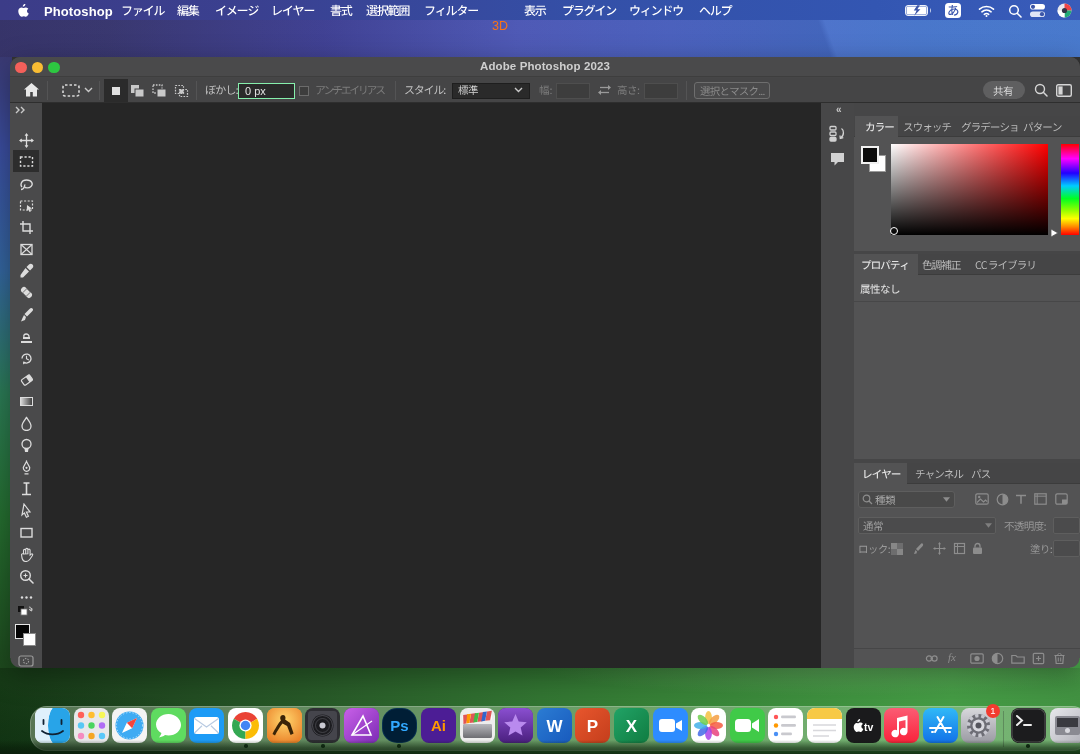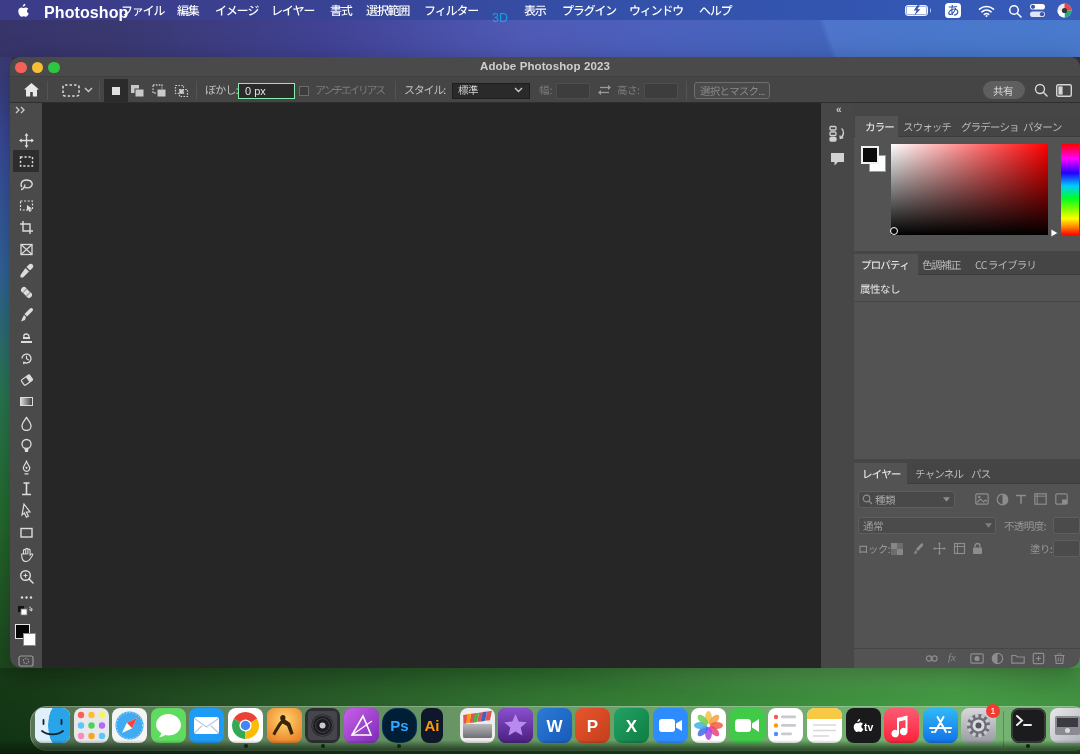--- a/index.html
+++ b/index.html
@@ -9,21 +9,21 @@
 <div class="abs" style="left:0;top:0;width:1080px;height:57px;background:linear-gradient(92deg,#3a366b 0%,#3d3a72 10%,#45459a 30%,#5560c0 48%,#5168c8 62%,#4270c6 85%,#4173c8 100%)"></div>
 <div class="abs" style="left:0px;top:20px;width:1080px;height:37px;background:linear-gradient(70deg,rgba(25,35,90,.10) 0%,rgba(25,35,90,.10) 76%,rgba(125,165,235,.13) 76.6%,rgba(125,165,235,.13) 100%)"></div>
 <div class="abs" style="left:0;top:57px;width:12px;height:611px;background:linear-gradient(to bottom,#3a3a74 0%,#3a4d9e 15%,#33659d 35%,#2b7a55 55%,#256e30 75%,#1e4a1e 100%)"></div>
 <div class="abs" style="left:0;top:668px;width:1080px;height:86px;background:linear-gradient(92deg,#163a16 0%,#1e441e 10%,#285a28 30%,#327532 50%,#3a883a 68%,#459c45 88%,#429242 100%)"></div>
 <div class="abs" style="left:380px;top:668px;width:700px;height:40px;background:radial-gradient(ellipse 60% 100% at 65% 0%,rgba(170,220,160,.22),rgba(170,220,160,0) 70%)"></div>
 <div class="abs" style="left:0px;top:668px;width:380px;height:86px;background:radial-gradient(ellipse 80% 120% at 10% 100%,rgba(0,30,8,.3),rgba(0,30,8,0) 70%)"></div>
 <div class="abs" style="left:0;top:0;width:1080px;height:20px;background:linear-gradient(to right,#3c3c88 0%,#3a4090 24%,#3450a8 55%,#3356b2 81%,#395cba 100%)"></div>
 <svg class="abs" style="left:17px;top:4px" width="13" height="13" viewBox="0 0 814 1000">
     <path fill="#fff" d="M788 781q-21 48-50 89-40 57-65 79-39 36-84 37-32 0-78-18-46-18-84-18-41 0-87 18t-75 19q-43 2-86-37-27-24-68-82-44-62-73-144-31-89-31-172 0-95 41-164 32-55 86-87t116-33q34 0 90 21t72 21q12 0 80-24 64-22 108-18 120 10 180 95-107 65-106 182 1 91 66 151 29 28 73 44-14 42-25 61zM554 0q0 71-52 132-63 73-152 66-1-8-1-17 0-68 59-129 30-31 75-51t86-22q1 11 1 21z"></path>
   </svg>
-<div class="abs" style="left:44px;top:3.5px;color:#fff;font-size:16px;font-weight:bold;letter-spacing:.1px">Photoshop</div>
+<div class="abs" style="left:44px;top:3.5px;color:#fff;font-size:13px;font-weight:bold;letter-spacing:.1px">Photoshop</div>
 <svg style="position:absolute;left:121px;top:0.5px" width="45" height="18" viewBox="0 -14 45 18">
     <path fill="#ffffff" d="M10.5 -8.0Q10.4 -7.8 10.4 -7.7Q10.3 -7.5 10.3 -7.3Q10.2 -6.8 10.0 -6.3Q9.9 -5.7 9.6 -5.1Q9.4 -4.5 9.1 -3.9Q8.8 -3.4 8.5 -2.9Q7.9 -2.2 7.2 -1.6Q6.5 -0.9 5.7 -0.5Q4.8 0.0 3.7 0.4L2.7 -0.8Q3.8 -1.0 4.7 -1.5Q5.6 -1.9 6.2 -2.4Q6.9 -3.0 7.4 -3.6Q7.8 -4.1 8.1 -4.8Q8.4 -5.4 8.6 -6.1Q8.8 -6.7 8.9 -7.3Q8.7 -7.3 8.2 -7.3Q7.8 -7.3 7.2 -7.3Q6.6 -7.3 5.9 -7.3Q5.3 -7.3 4.7 -7.3Q4.1 -7.3 3.6 -7.3Q3.2 -7.3 3.0 -7.3Q2.6 -7.3 2.2 -7.3Q1.9 -7.3 1.7 -7.2V-8.6Q1.8 -8.6 2.1 -8.5Q2.3 -8.5 2.5 -8.5Q2.8 -8.5 3.0 -8.5Q3.1 -8.5 3.5 -8.5Q3.9 -8.5 4.3 -8.5Q4.8 -8.5 5.4 -8.5Q5.9 -8.5 6.5 -8.5Q7.0 -8.5 7.5 -8.5Q8.0 -8.5 8.3 -8.5Q8.7 -8.5 8.8 -8.5Q8.9 -8.5 9.1 -8.5Q9.4 -8.5 9.6 -8.6Z M21.3 -6.0Q21.2 -5.9 21.2 -5.8Q21.1 -5.7 21.0 -5.6Q20.9 -5.4 20.6 -5.0Q20.4 -4.7 20.0 -4.3Q19.7 -3.8 19.3 -3.5Q19.0 -3.1 18.6 -2.8L17.6 -3.5Q18.0 -3.7 18.4 -4.1Q18.8 -4.5 19.1 -4.8Q19.4 -5.2 19.6 -5.5Q19.4 -5.5 19.0 -5.5Q18.5 -5.5 18.0 -5.5Q17.4 -5.5 16.8 -5.5Q16.1 -5.5 15.6 -5.5Q15.0 -5.5 14.6 -5.5Q14.2 -5.5 14.1 -5.5Q13.8 -5.5 13.5 -5.5Q13.2 -5.5 12.9 -5.4V-6.7Q13.1 -6.6 13.5 -6.6Q13.8 -6.6 14.1 -6.6Q14.2 -6.6 14.6 -6.6Q15.0 -6.6 15.7 -6.6Q16.3 -6.6 16.9 -6.6Q17.6 -6.6 18.2 -6.6Q18.8 -6.6 19.2 -6.6Q19.7 -6.6 19.8 -6.6Q19.9 -6.6 20.1 -6.6Q20.2 -6.6 20.4 -6.6Q20.5 -6.6 20.6 -6.7ZM17.2 -4.8Q17.2 -4.1 17.2 -3.4Q17.1 -2.7 17.0 -2.1Q16.8 -1.5 16.5 -0.9Q16.2 -0.4 15.7 0.1Q15.2 0.6 14.4 1.0L13.4 0.2Q13.6 0.1 13.8 0.0Q14.0 -0.1 14.3 -0.2Q15.0 -0.7 15.4 -1.3Q15.8 -1.9 15.9 -2.6Q16.0 -3.2 16.0 -4.0Q16.0 -4.2 16.0 -4.4Q16.0 -4.6 15.9 -4.8Z M22.5 -4.5Q24.1 -4.9 25.4 -5.5Q26.8 -6.1 27.7 -6.7Q28.4 -7.1 29.0 -7.5Q29.6 -8.0 30.1 -8.5Q30.7 -9.1 31.1 -9.5L32.1 -8.6Q31.6 -8.0 30.9 -7.5Q30.3 -7.0 29.7 -6.5Q29.0 -6.0 28.3 -5.6Q27.6 -5.2 26.8 -4.8Q25.9 -4.3 25.0 -4.0Q24.1 -3.6 23.1 -3.3ZM27.5 -6.1 28.9 -6.4V-1.0Q28.9 -0.7 28.9 -0.4Q28.9 -0.2 28.9 0.1Q28.9 0.3 28.9 0.4H27.5Q27.5 0.3 27.5 0.1Q27.5 -0.2 27.5 -0.4Q27.5 -0.7 27.5 -1.0Z M38.6 -0.3Q38.6 -0.4 38.6 -0.6Q38.7 -0.8 38.7 -1.0Q38.7 -1.1 38.7 -1.5Q38.7 -2.0 38.7 -2.5Q38.7 -3.1 38.7 -3.8Q38.7 -4.5 38.7 -5.2Q38.7 -5.9 38.7 -6.5Q38.7 -7.1 38.7 -7.5Q38.7 -7.9 38.7 -8.1Q38.7 -8.5 38.6 -8.8Q38.6 -9.0 38.6 -9.1H40.0Q40.0 -9.0 40.0 -8.8Q39.9 -8.5 39.9 -8.1Q39.9 -7.9 39.9 -7.5Q39.9 -7.1 39.9 -6.5Q39.9 -6.0 39.9 -5.3Q39.9 -4.7 39.9 -4.0Q39.9 -3.4 39.9 -2.9Q39.9 -2.3 39.9 -2.0Q39.9 -1.6 39.9 -1.5Q40.5 -1.7 41.0 -2.1Q41.6 -2.5 42.2 -3.1Q42.8 -3.6 43.2 -4.3L43.9 -3.2Q43.4 -2.5 42.7 -1.9Q42.0 -1.3 41.3 -0.8Q40.5 -0.3 39.8 0.1Q39.7 0.2 39.6 0.3Q39.4 0.3 39.4 0.4ZM33.1 -0.4Q33.8 -0.9 34.3 -1.7Q34.9 -2.5 35.1 -3.3Q35.3 -3.7 35.3 -4.3Q35.4 -4.9 35.4 -5.6Q35.5 -6.2 35.5 -6.9Q35.5 -7.6 35.5 -8.1Q35.5 -8.4 35.5 -8.6Q35.4 -8.8 35.4 -9.0H36.8Q36.8 -9.0 36.8 -8.8Q36.7 -8.7 36.7 -8.5Q36.7 -8.3 36.7 -8.1Q36.7 -7.6 36.7 -6.9Q36.7 -6.2 36.6 -5.5Q36.6 -4.7 36.5 -4.1Q36.5 -3.4 36.3 -3.0Q36.1 -2.0 35.5 -1.1Q35.0 -0.3 34.2 0.4Z"></path>
   </svg>
 <svg style="position:absolute;left:177px;top:0.5px" width="23" height="18" viewBox="0 -14 23 18">
     <path fill="#ffffff" d="M7.4 -3.9H8.1V0.9H7.4ZM8.9 -3.9H9.6V0.9H8.9ZM4.7 -9.4H11.4V-8.4H4.7ZM6.3 -2.1H10.9V-1.2H6.3ZM5.1 -7.8H6.1V-5.2Q6.1 -4.5 6.1 -3.7Q6.0 -2.9 5.9 -2.1Q5.7 -1.3 5.5 -0.5Q5.2 0.2 4.7 0.9Q4.6 0.8 4.5 0.7Q4.3 0.5 4.2 0.4Q4.0 0.3 3.9 0.3Q4.3 -0.3 4.6 -1.0Q4.8 -1.7 4.9 -2.5Q5.1 -3.2 5.1 -3.9Q5.1 -4.6 5.1 -5.2ZM5.6 -7.8H11.1V-4.9H5.6V-5.8H10.0V-6.9H5.6ZM5.9 -4.2H11.0V-3.3H6.7V1.0H5.9ZM10.4 -4.2H11.3V-0.0Q11.3 0.3 11.3 0.5Q11.2 0.7 11.0 0.8Q10.8 0.9 10.6 1.0Q10.4 1.0 10.0 1.0Q10.0 0.8 9.9 0.5Q9.8 0.3 9.7 0.1Q9.9 0.1 10.1 0.1Q10.2 0.1 10.3 0.1Q10.4 0.1 10.4 -0.0ZM2.3 -10.1 3.2 -9.8Q3.0 -9.3 2.8 -8.8Q2.5 -8.3 2.3 -7.9Q2.0 -7.5 1.8 -7.1L1.0 -7.4Q1.2 -7.8 1.5 -8.3Q1.7 -8.7 1.9 -9.2Q2.1 -9.7 2.3 -10.1ZM3.5 -8.7 4.5 -8.3Q4.1 -7.6 3.6 -6.9Q3.1 -6.2 2.6 -5.5Q2.1 -4.8 1.7 -4.3L1.0 -4.6Q1.3 -5.0 1.7 -5.5Q2.0 -6.0 2.4 -6.6Q2.7 -7.2 3.0 -7.7Q3.3 -8.3 3.5 -8.7ZM0.4 -7.5 0.9 -8.3Q1.3 -8.0 1.6 -7.6Q1.9 -7.3 2.2 -6.9Q2.5 -6.6 2.6 -6.3L2.0 -5.5Q1.9 -5.8 1.6 -6.1Q1.3 -6.5 1.0 -6.9Q0.7 -7.2 0.4 -7.5ZM3.1 -6.0 3.9 -6.3Q4.1 -5.9 4.3 -5.4Q4.5 -4.9 4.7 -4.5Q4.8 -4.1 4.9 -3.7L4.1 -3.4Q4.0 -3.7 3.9 -4.2Q3.7 -4.6 3.5 -5.1Q3.3 -5.6 3.1 -6.0ZM0.3 -4.8Q1.1 -4.9 2.1 -4.9Q3.1 -5.0 4.2 -5.1L4.2 -4.1Q3.2 -4.0 2.2 -4.0Q1.2 -3.9 0.4 -3.8ZM3.3 -3.0 4.1 -3.2Q4.3 -2.7 4.5 -2.1Q4.7 -1.5 4.7 -1.0L3.9 -0.8Q3.9 -1.2 3.7 -1.9Q3.6 -2.5 3.3 -3.0ZM0.9 -3.2 1.8 -3.0Q1.7 -2.2 1.5 -1.4Q1.3 -0.5 1.1 0.0Q1.0 -0.0 0.8 -0.1Q0.7 -0.2 0.5 -0.2Q0.4 -0.3 0.2 -0.4Q0.5 -0.9 0.7 -1.7Q0.9 -2.4 0.9 -3.2ZM2.2 -4.4H3.1V1.0H2.2Z M11.4 -2.8H22.2V-1.8H11.4ZM13.6 -7.2H20.9V-6.4H13.6ZM13.6 -5.7H20.9V-5.0H13.6ZM13.4 -8.8H21.5V-7.9H13.4ZM16.5 -8.2H17.6V-3.9H16.5ZM16.2 -3.6H17.3V1.0H16.2ZM16.0 -2.4 16.9 -2.0Q16.5 -1.5 15.9 -1.1Q15.3 -0.7 14.6 -0.3Q13.9 0.1 13.2 0.4Q12.5 0.7 11.8 0.9Q11.7 0.7 11.5 0.4Q11.3 0.1 11.1 -0.0Q11.7 -0.2 12.5 -0.4Q13.2 -0.7 13.8 -1.0Q14.5 -1.3 15.1 -1.7Q15.6 -2.0 16.0 -2.4ZM17.5 -2.4Q17.9 -2.1 18.5 -1.7Q19.0 -1.3 19.7 -1.0Q20.4 -0.7 21.1 -0.5Q21.8 -0.3 22.5 -0.1Q22.3 0.0 22.2 0.2Q22.1 0.3 21.9 0.5Q21.8 0.7 21.7 0.8Q21.1 0.6 20.4 0.3Q19.6 0.0 19.0 -0.3Q18.3 -0.7 17.7 -1.1Q17.1 -1.5 16.7 -2.0ZM17.1 -10.1 18.3 -10.0Q18.1 -9.5 17.8 -9.0Q17.5 -8.5 17.3 -8.2L16.3 -8.4Q16.5 -8.7 16.7 -9.2Q16.9 -9.7 17.1 -10.1ZM14.0 -10.2 15.1 -9.9Q14.8 -9.3 14.3 -8.6Q13.8 -7.9 13.2 -7.2Q12.6 -6.5 11.9 -6.0Q11.8 -6.1 11.7 -6.2Q11.5 -6.4 11.4 -6.5Q11.2 -6.6 11.1 -6.7Q11.8 -7.2 12.3 -7.8Q12.9 -8.4 13.3 -9.0Q13.7 -9.6 14.0 -10.2ZM12.8 -8.2H13.9V-4.3H21.9V-3.4H12.8Z"></path>
   </svg>
 <svg style="position:absolute;left:215px;top:0.5px" width="45" height="18" viewBox="0 -14 45 18">
     <path fill="#ffffff" d="M0.9 -4.5Q2.5 -4.9 3.8 -5.5Q5.2 -6.1 6.1 -6.7Q6.8 -7.1 7.4 -7.5Q8.0 -8.0 8.5 -8.5Q9.1 -9.1 9.5 -9.5L10.5 -8.6Q10.0 -8.0 9.3 -7.5Q8.7 -7.0 8.1 -6.5Q7.4 -6.0 6.7 -5.6Q6.0 -5.2 5.2 -4.8Q4.3 -4.3 3.4 -4.0Q2.5 -3.6 1.5 -3.3ZM5.9 -6.1 7.3 -6.4V-1.0Q7.3 -0.7 7.3 -0.4Q7.3 -0.2 7.3 0.1Q7.3 0.3 7.3 0.4H5.9Q5.9 0.3 5.9 0.1Q5.9 -0.2 5.9 -0.4Q5.9 -0.7 5.9 -1.0Z M20.7 -8.8Q20.6 -8.6 20.5 -8.3Q20.3 -8.0 20.3 -7.8Q20.0 -7.2 19.7 -6.5Q19.4 -5.8 19.0 -5.1Q18.6 -4.4 18.1 -3.8Q17.5 -3.0 16.8 -2.3Q16.1 -1.6 15.2 -0.9Q14.3 -0.1 13.1 0.5L12.1 -0.5Q13.7 -1.3 14.9 -2.3Q16.1 -3.3 17.1 -4.5Q17.8 -5.5 18.3 -6.4Q18.7 -7.4 19.0 -8.3Q19.1 -8.5 19.2 -8.8Q19.3 -9.0 19.3 -9.3ZM14.2 -7.5Q14.7 -7.2 15.2 -6.8Q15.7 -6.5 16.2 -6.1Q16.8 -5.8 17.2 -5.4Q17.7 -5.1 18.0 -4.8Q19.0 -4.0 19.9 -3.3Q20.7 -2.5 21.5 -1.7L20.5 -0.6Q19.7 -1.5 18.9 -2.3Q18.1 -3.0 17.2 -3.8Q16.9 -4.1 16.4 -4.4Q16.0 -4.7 15.5 -5.1Q15.0 -5.5 14.5 -5.8Q14.0 -6.2 13.4 -6.5Z M22.8 -5.4Q23.0 -5.3 23.3 -5.3Q23.6 -5.3 23.9 -5.3Q24.2 -5.3 24.6 -5.3Q24.8 -5.3 25.2 -5.3Q25.6 -5.3 26.2 -5.3Q26.7 -5.3 27.3 -5.3Q27.9 -5.3 28.5 -5.3Q29.0 -5.3 29.6 -5.3Q30.1 -5.3 30.5 -5.3Q30.9 -5.3 31.1 -5.3Q31.5 -5.3 31.9 -5.3Q32.2 -5.3 32.4 -5.4V-3.9Q32.2 -3.9 31.8 -3.9Q31.5 -3.9 31.1 -3.9Q30.9 -3.9 30.5 -3.9Q30.1 -3.9 29.6 -3.9Q29.0 -3.9 28.5 -3.9Q27.9 -3.9 27.3 -3.9Q26.7 -3.9 26.2 -3.9Q25.6 -3.9 25.2 -3.9Q24.8 -3.9 24.6 -3.9Q24.1 -3.9 23.6 -3.9Q23.1 -3.9 22.8 -3.9Z M41.1 -9.1Q41.2 -8.8 41.4 -8.5Q41.6 -8.2 41.8 -7.8Q42.0 -7.5 42.2 -7.2L41.3 -6.8Q41.2 -7.2 41.0 -7.5Q40.8 -7.8 40.6 -8.1Q40.5 -8.4 40.2 -8.7ZM42.7 -9.6Q42.8 -9.4 43.1 -9.1Q43.3 -8.8 43.5 -8.4Q43.7 -8.1 43.8 -7.8L43.0 -7.5Q42.8 -7.8 42.6 -8.1Q42.4 -8.4 42.3 -8.7Q42.1 -9.0 41.8 -9.3ZM35.9 -9.3Q36.2 -9.1 36.5 -8.9Q36.9 -8.7 37.3 -8.4Q37.7 -8.2 38.0 -7.9Q38.4 -7.7 38.6 -7.6L37.9 -6.5Q37.6 -6.7 37.3 -6.9Q37.0 -7.2 36.6 -7.4Q36.2 -7.6 35.9 -7.9Q35.5 -8.1 35.2 -8.2ZM33.9 -0.7Q34.6 -0.8 35.3 -1.0Q36.0 -1.2 36.7 -1.5Q37.3 -1.7 38.0 -2.1Q39.0 -2.7 39.8 -3.4Q40.7 -4.1 41.4 -4.9Q42.1 -5.7 42.6 -6.5L43.3 -5.3Q42.5 -4.0 41.3 -2.9Q40.1 -1.8 38.6 -1.0Q38.0 -0.6 37.3 -0.3Q36.6 -0.0 35.9 0.2Q35.2 0.4 34.6 0.5ZM34.1 -6.6Q34.4 -6.4 34.7 -6.2Q35.1 -6.0 35.5 -5.7Q35.9 -5.5 36.2 -5.3Q36.5 -5.1 36.8 -4.9L36.1 -3.8Q35.8 -4.0 35.5 -4.2Q35.2 -4.5 34.8 -4.7Q34.4 -4.9 34.0 -5.2Q33.7 -5.4 33.4 -5.5Z"></path>
   </svg>
 <svg style="position:absolute;left:271px;top:0.5px" width="45" height="18" viewBox="0 -14 45 18">
@@ -43,21 +43,21 @@
   </svg>
 <svg style="position:absolute;left:562px;top:0.5px" width="56" height="18" viewBox="0 -14 56 18">
     <path fill="#ffffff" d="M9.7 -8.7Q9.7 -8.4 9.9 -8.2Q10.1 -8.0 10.4 -8.0Q10.7 -8.0 10.9 -8.2Q11.2 -8.4 11.2 -8.7Q11.2 -9.0 10.9 -9.2Q10.7 -9.5 10.4 -9.5Q10.1 -9.5 9.9 -9.2Q9.7 -9.0 9.7 -8.7ZM9.0 -8.7Q9.0 -9.1 9.2 -9.4Q9.4 -9.7 9.7 -9.9Q10.0 -10.1 10.4 -10.1Q10.8 -10.1 11.1 -9.9Q11.4 -9.7 11.6 -9.4Q11.8 -9.1 11.8 -8.7Q11.8 -8.3 11.6 -8.0Q11.4 -7.7 11.1 -7.5Q10.8 -7.3 10.4 -7.3Q10.0 -7.3 9.7 -7.5Q9.4 -7.7 9.2 -8.0Q9.0 -8.3 9.0 -8.7ZM10.2 -7.8Q10.2 -7.7 10.1 -7.5Q10.1 -7.3 10.0 -7.1Q9.9 -6.7 9.8 -6.1Q9.6 -5.5 9.4 -4.9Q9.2 -4.3 8.9 -3.8Q8.6 -3.2 8.2 -2.7Q7.7 -2.0 7.0 -1.4Q6.3 -0.8 5.4 -0.3Q4.6 0.2 3.5 0.5L2.4 -0.6Q3.6 -0.9 4.5 -1.3Q5.3 -1.7 6.0 -2.3Q6.6 -2.8 7.1 -3.5Q7.5 -4.0 7.8 -4.6Q8.1 -5.3 8.3 -5.9Q8.5 -6.6 8.6 -7.1Q8.4 -7.1 8.0 -7.1Q7.6 -7.1 7.0 -7.1Q6.4 -7.1 5.7 -7.1Q5.0 -7.1 4.4 -7.1Q3.8 -7.1 3.4 -7.1Q2.9 -7.1 2.7 -7.1Q2.3 -7.1 2.0 -7.1Q1.7 -7.1 1.4 -7.1V-8.4Q1.6 -8.4 1.8 -8.4Q2.1 -8.4 2.3 -8.4Q2.5 -8.4 2.7 -8.4Q2.9 -8.4 3.3 -8.4Q3.6 -8.4 4.1 -8.4Q4.6 -8.4 5.2 -8.4Q5.7 -8.4 6.2 -8.4Q6.8 -8.4 7.3 -8.4Q7.7 -8.4 8.1 -8.4Q8.4 -8.4 8.5 -8.4Q8.7 -8.4 8.9 -8.4Q9.1 -8.4 9.3 -8.4Z M13.5 -9.1Q13.8 -9.0 14.1 -9.0Q14.4 -9.0 14.7 -9.0Q14.9 -9.0 15.4 -9.0Q15.8 -9.0 16.4 -9.0Q17.0 -9.0 17.6 -9.0Q18.2 -9.0 18.7 -9.0Q19.1 -9.0 19.4 -9.0Q19.6 -9.0 20.0 -9.0Q20.3 -9.0 20.5 -9.1V-7.8Q20.3 -7.8 20.0 -7.8Q19.7 -7.9 19.3 -7.9Q19.1 -7.9 18.7 -7.9Q18.2 -7.9 17.6 -7.9Q17.0 -7.9 16.4 -7.9Q15.8 -7.9 15.4 -7.9Q14.9 -7.9 14.7 -7.9Q14.4 -7.9 14.1 -7.8Q13.8 -7.8 13.5 -7.8ZM21.5 -5.8Q21.4 -5.7 21.4 -5.5Q21.3 -5.4 21.3 -5.3Q21.0 -4.5 20.6 -3.6Q20.2 -2.7 19.5 -2.0Q18.6 -0.9 17.5 -0.3Q16.4 0.3 15.2 0.6L14.3 -0.5Q15.6 -0.8 16.7 -1.3Q17.8 -1.9 18.5 -2.6Q19.0 -3.2 19.3 -3.8Q19.7 -4.5 19.8 -5.0Q19.7 -5.0 19.4 -5.0Q19.0 -5.0 18.5 -5.0Q18.0 -5.0 17.4 -5.0Q16.9 -5.0 16.3 -5.0Q15.7 -5.0 15.2 -5.0Q14.7 -5.0 14.3 -5.0Q13.9 -5.0 13.7 -5.0Q13.5 -5.0 13.1 -5.0Q12.8 -5.0 12.4 -5.0V-6.2Q12.8 -6.2 13.1 -6.2Q13.5 -6.2 13.7 -6.2Q13.9 -6.2 14.2 -6.2Q14.6 -6.2 15.1 -6.2Q15.6 -6.2 16.2 -6.2Q16.8 -6.2 17.4 -6.2Q17.9 -6.2 18.5 -6.2Q19.0 -6.2 19.3 -6.2Q19.7 -6.2 19.9 -6.2Q20.1 -6.2 20.3 -6.2Q20.5 -6.2 20.6 -6.3Z M30.9 -9.7Q31.0 -9.5 31.2 -9.2Q31.4 -8.9 31.5 -8.6Q31.7 -8.3 31.8 -8.1L31.0 -7.7Q30.9 -8.1 30.6 -8.6Q30.3 -9.0 30.1 -9.4ZM32.2 -10.2Q32.4 -10.0 32.6 -9.7Q32.7 -9.4 32.9 -9.1Q33.1 -8.8 33.2 -8.6L32.4 -8.2Q32.2 -8.6 32.0 -9.1Q31.7 -9.5 31.4 -9.9ZM31.8 -7.2Q31.7 -7.1 31.6 -6.9Q31.5 -6.6 31.4 -6.5Q31.3 -5.9 31.0 -5.2Q30.7 -4.5 30.3 -3.8Q29.9 -3.1 29.3 -2.4Q28.5 -1.4 27.4 -0.5Q26.2 0.3 24.5 0.9L23.4 -0.1Q24.6 -0.4 25.5 -0.9Q26.3 -1.3 27.0 -1.9Q27.7 -2.4 28.2 -3.1Q28.7 -3.6 29.0 -4.2Q29.4 -4.8 29.7 -5.5Q29.9 -6.1 30.0 -6.6H25.8L26.2 -7.7Q26.4 -7.7 26.8 -7.7Q27.1 -7.7 27.6 -7.7Q28.1 -7.7 28.6 -7.7Q29.1 -7.7 29.4 -7.7Q29.8 -7.7 29.9 -7.7Q30.1 -7.7 30.4 -7.7Q30.6 -7.7 30.8 -7.8ZM27.8 -9.1Q27.6 -8.8 27.5 -8.5Q27.3 -8.2 27.2 -8.0Q26.8 -7.3 26.2 -6.5Q25.7 -5.8 24.9 -5.0Q24.2 -4.3 23.3 -3.7L22.2 -4.5Q23.0 -4.9 23.6 -5.5Q24.2 -6.0 24.7 -6.5Q25.1 -7.0 25.4 -7.5Q25.8 -8.0 26.0 -8.4Q26.1 -8.6 26.2 -8.9Q26.3 -9.2 26.4 -9.5Z M33.3 -4.5Q34.9 -4.9 36.2 -5.5Q37.6 -6.1 38.5 -6.7Q39.2 -7.1 39.8 -7.5Q40.4 -8.0 40.9 -8.5Q41.5 -9.1 41.9 -9.5L42.9 -8.6Q42.4 -8.0 41.7 -7.5Q41.1 -7.0 40.5 -6.5Q39.8 -6.0 39.1 -5.6Q38.4 -5.2 37.6 -4.8Q36.7 -4.3 35.8 -4.0Q34.9 -3.6 33.9 -3.3ZM38.3 -6.1 39.7 -6.4V-1.0Q39.7 -0.7 39.7 -0.4Q39.7 -0.2 39.7 0.1Q39.7 0.3 39.7 0.4H38.3Q38.3 0.3 38.3 0.1Q38.3 -0.2 38.3 -0.4Q38.3 -0.7 38.3 -1.0Z M46.0 -8.9Q46.3 -8.7 46.7 -8.4Q47.2 -8.1 47.6 -7.7Q48.0 -7.4 48.4 -7.0Q48.8 -6.7 49.1 -6.4L48.1 -5.5Q47.9 -5.7 47.5 -6.0Q47.2 -6.4 46.7 -6.7Q46.3 -7.1 45.9 -7.4Q45.5 -7.8 45.1 -8.0ZM44.8 -0.9Q45.8 -1.1 46.6 -1.3Q47.5 -1.6 48.2 -1.9Q48.9 -2.2 49.5 -2.6Q50.4 -3.2 51.2 -3.9Q52.1 -4.7 52.7 -5.5Q53.3 -6.4 53.6 -7.1L54.4 -5.8Q53.9 -5.0 53.3 -4.2Q52.7 -3.5 51.9 -2.8Q51.1 -2.0 50.2 -1.5Q49.6 -1.1 48.8 -0.7Q48.1 -0.4 47.3 -0.1Q46.5 0.2 45.6 0.3Z"></path>
   </svg>
 <svg style="position:absolute;left:629px;top:0.5px" width="56" height="18" viewBox="0 -14 56 18">
     <path fill="#ffffff" d="M6.7 -9.7Q6.6 -9.4 6.6 -9.1Q6.6 -8.9 6.6 -8.7Q6.6 -8.6 6.6 -8.2Q6.6 -7.9 6.6 -7.6Q6.6 -7.3 6.6 -7.0H5.3Q5.3 -7.3 5.3 -7.6Q5.3 -8.0 5.3 -8.3Q5.3 -8.6 5.3 -8.7Q5.3 -8.9 5.3 -9.1Q5.3 -9.4 5.2 -9.7ZM10.7 -7.3Q10.7 -7.1 10.6 -6.9Q10.6 -6.6 10.5 -6.5Q10.5 -6.1 10.4 -5.6Q10.3 -5.2 10.1 -4.7Q10.0 -4.3 9.8 -3.8Q9.6 -3.4 9.4 -2.9Q8.9 -2.1 8.2 -1.4Q7.5 -0.7 6.6 -0.2Q5.6 0.3 4.6 0.5L3.6 -0.6Q3.9 -0.6 4.3 -0.8Q4.7 -0.9 5.0 -1.0Q5.6 -1.2 6.1 -1.5Q6.7 -1.8 7.2 -2.3Q7.7 -2.7 8.0 -3.2Q8.4 -3.7 8.6 -4.3Q8.8 -4.9 8.9 -5.4Q9.1 -6.0 9.1 -6.6H2.8Q2.8 -6.4 2.8 -6.1Q2.8 -5.8 2.8 -5.5Q2.8 -5.2 2.8 -5.0Q2.8 -4.7 2.8 -4.6Q2.8 -4.4 2.8 -4.2Q2.8 -3.9 2.8 -3.8H1.5Q1.5 -4.0 1.5 -4.2Q1.5 -4.5 1.5 -4.7Q1.5 -4.8 1.5 -5.1Q1.5 -5.4 1.5 -5.7Q1.5 -6.0 1.5 -6.3Q1.5 -6.6 1.5 -6.8Q1.5 -7.0 1.5 -7.2Q1.5 -7.5 1.5 -7.7Q1.8 -7.7 2.1 -7.7Q2.3 -7.7 2.7 -7.7H9.0Q9.4 -7.7 9.6 -7.7Q9.8 -7.7 9.9 -7.8Z M12.2 -3.2Q13.0 -3.4 13.8 -3.7Q14.6 -4.0 15.3 -4.4Q16.0 -4.7 16.5 -5.0Q17.1 -5.4 17.6 -5.8Q18.2 -6.2 18.6 -6.7Q19.1 -7.1 19.4 -7.5L20.3 -6.6Q20.0 -6.2 19.5 -5.8Q18.9 -5.3 18.3 -4.8Q17.7 -4.4 17.0 -4.0Q16.6 -3.8 16.1 -3.5Q15.6 -3.2 15.1 -3.0Q14.5 -2.7 13.9 -2.5Q13.3 -2.3 12.8 -2.1ZM16.4 -4.3 17.6 -4.6V-0.2Q17.6 0.0 17.7 0.3Q17.7 0.5 17.7 0.7Q17.7 0.9 17.7 1.0H16.3Q16.3 0.9 16.3 0.7Q16.4 0.5 16.4 0.3Q16.4 0.0 16.4 -0.2Z M24.4 -8.9Q24.7 -8.7 25.1 -8.4Q25.6 -8.1 26.0 -7.7Q26.4 -7.4 26.8 -7.0Q27.2 -6.7 27.5 -6.4L26.5 -5.5Q26.3 -5.7 25.9 -6.0Q25.6 -6.4 25.1 -6.7Q24.7 -7.1 24.3 -7.4Q23.9 -7.8 23.5 -8.0ZM23.2 -0.9Q24.2 -1.1 25.0 -1.3Q25.9 -1.6 26.6 -1.9Q27.3 -2.2 27.9 -2.6Q28.8 -3.2 29.6 -3.9Q30.5 -4.7 31.1 -5.5Q31.7 -6.4 32.0 -7.1L32.8 -5.8Q32.3 -5.0 31.7 -4.2Q31.1 -3.5 30.3 -2.8Q29.5 -2.0 28.6 -1.5Q28.0 -1.1 27.2 -0.7Q26.5 -0.4 25.7 -0.1Q24.9 0.2 24.0 0.3Z M40.4 -8.8Q40.6 -8.5 40.8 -8.2Q41.0 -7.9 41.2 -7.6Q41.4 -7.2 41.5 -6.9L40.7 -6.6Q40.5 -6.9 40.3 -7.2Q40.2 -7.5 40.0 -7.8Q39.8 -8.1 39.6 -8.4ZM41.9 -9.4Q42.1 -9.2 42.3 -8.9Q42.5 -8.5 42.7 -8.2Q42.9 -7.9 43.0 -7.6L42.2 -7.2Q42.1 -7.6 41.9 -7.9Q41.7 -8.2 41.5 -8.5Q41.3 -8.7 41.1 -9.0ZM35.9 -0.9Q35.9 -1.1 35.9 -1.6Q35.9 -2.2 35.9 -2.9Q35.9 -3.6 35.9 -4.3Q35.9 -5.1 35.9 -5.8Q35.9 -6.5 35.9 -7.1Q35.9 -7.6 35.9 -7.9Q35.9 -8.2 35.9 -8.5Q35.9 -8.9 35.8 -9.2H37.3Q37.3 -8.9 37.3 -8.6Q37.2 -8.2 37.2 -7.9Q37.2 -7.5 37.2 -6.9Q37.2 -6.2 37.2 -5.5Q37.2 -4.8 37.2 -4.1Q37.2 -3.3 37.2 -2.7Q37.2 -2.0 37.2 -1.6Q37.2 -1.1 37.2 -0.9Q37.2 -0.8 37.2 -0.5Q37.3 -0.2 37.3 0.1Q37.3 0.4 37.3 0.6H35.9Q35.9 0.3 35.9 -0.2Q35.9 -0.6 35.9 -0.9ZM37.0 -6.1Q37.5 -5.9 38.3 -5.7Q39.0 -5.4 39.8 -5.1Q40.5 -4.9 41.2 -4.6Q41.8 -4.3 42.3 -4.1L41.8 -2.8Q41.3 -3.1 40.6 -3.3Q40.0 -3.6 39.3 -3.9Q38.7 -4.1 38.1 -4.4Q37.4 -4.6 37.0 -4.7Z M49.9 -9.7Q49.8 -9.4 49.8 -9.1Q49.8 -8.9 49.8 -8.7Q49.8 -8.6 49.8 -8.2Q49.8 -7.9 49.8 -7.6Q49.8 -7.3 49.8 -7.0H48.5Q48.5 -7.3 48.5 -7.6Q48.5 -8.0 48.5 -8.3Q48.5 -8.6 48.5 -8.7Q48.5 -8.9 48.5 -9.1Q48.5 -9.4 48.4 -9.7ZM53.9 -7.3Q53.9 -7.1 53.8 -6.9Q53.8 -6.6 53.7 -6.5Q53.7 -6.1 53.6 -5.6Q53.5 -5.2 53.3 -4.7Q53.2 -4.3 53.0 -3.8Q52.8 -3.4 52.6 -2.9Q52.1 -2.1 51.4 -1.4Q50.7 -0.7 49.8 -0.2Q48.8 0.3 47.8 0.5L46.8 -0.6Q47.1 -0.6 47.5 -0.8Q47.9 -0.9 48.2 -1.0Q48.8 -1.2 49.3 -1.5Q49.9 -1.8 50.4 -2.3Q50.9 -2.7 51.2 -3.2Q51.6 -3.7 51.8 -4.3Q52.0 -4.9 52.1 -5.4Q52.3 -6.0 52.3 -6.6H46.0Q46.0 -6.4 46.0 -6.1Q46.0 -5.8 46.0 -5.5Q46.0 -5.2 46.0 -5.0Q46.0 -4.7 46.0 -4.6Q46.0 -4.4 46.0 -4.2Q46.0 -3.9 46.0 -3.8H44.7Q44.7 -4.0 44.7 -4.2Q44.7 -4.5 44.7 -4.7Q44.7 -4.8 44.7 -5.1Q44.7 -5.4 44.7 -5.7Q44.7 -6.0 44.7 -6.3Q44.7 -6.6 44.7 -6.8Q44.7 -7.0 44.7 -7.2Q44.7 -7.5 44.7 -7.7Q45.0 -7.7 45.3 -7.7Q45.5 -7.7 45.9 -7.7H52.2Q52.6 -7.7 52.8 -7.7Q53.0 -7.7 53.1 -7.8Z"></path>
   </svg>
 <svg style="position:absolute;left:699px;top:0.5px" width="34" height="18" viewBox="0 -14 34 18">
     <path fill="#ffffff" d="M0.6 -3.5Q0.9 -3.7 1.1 -3.9Q1.3 -4.1 1.6 -4.3Q1.8 -4.5 2.0 -4.9Q2.3 -5.2 2.6 -5.6Q3.0 -6.0 3.3 -6.4Q3.6 -6.7 3.9 -7.1Q4.4 -7.7 4.9 -7.8Q5.4 -7.8 6.1 -7.2Q6.4 -6.8 6.9 -6.4Q7.3 -6.0 7.7 -5.5Q8.2 -5.1 8.5 -4.7Q8.9 -4.3 9.4 -3.7Q9.9 -3.2 10.5 -2.6Q11.0 -2.0 11.5 -1.5L10.4 -0.4Q10.0 -0.9 9.5 -1.5Q9.1 -2.0 8.6 -2.6Q8.2 -3.1 7.8 -3.5Q7.5 -3.8 7.2 -4.2Q6.9 -4.5 6.6 -4.9Q6.3 -5.2 6.0 -5.5Q5.7 -5.8 5.5 -6.0Q5.2 -6.3 5.0 -6.3Q4.8 -6.3 4.5 -5.9Q4.3 -5.7 4.0 -5.3Q3.8 -5.0 3.5 -4.6Q3.2 -4.3 3.0 -3.9Q2.7 -3.6 2.5 -3.3Q2.3 -3.1 2.1 -2.8Q1.9 -2.5 1.8 -2.3Z M17.0 -0.3Q17.0 -0.4 17.0 -0.6Q17.1 -0.8 17.1 -1.0Q17.1 -1.1 17.1 -1.5Q17.1 -2.0 17.1 -2.5Q17.1 -3.1 17.1 -3.8Q17.1 -4.5 17.1 -5.2Q17.1 -5.9 17.1 -6.5Q17.1 -7.1 17.1 -7.5Q17.1 -7.9 17.1 -8.1Q17.1 -8.5 17.0 -8.8Q17.0 -9.0 17.0 -9.1H18.4Q18.4 -9.0 18.4 -8.8Q18.3 -8.5 18.3 -8.1Q18.3 -7.9 18.3 -7.5Q18.3 -7.1 18.3 -6.5Q18.3 -6.0 18.3 -5.3Q18.3 -4.7 18.3 -4.0Q18.3 -3.4 18.3 -2.9Q18.3 -2.3 18.3 -2.0Q18.3 -1.6 18.3 -1.5Q18.9 -1.7 19.4 -2.1Q20.0 -2.5 20.6 -3.1Q21.2 -3.6 21.6 -4.3L22.3 -3.2Q21.8 -2.5 21.1 -1.9Q20.4 -1.3 19.7 -0.8Q18.9 -0.3 18.2 0.1Q18.1 0.2 18.0 0.3Q17.8 0.3 17.8 0.4ZM11.5 -0.4Q12.2 -0.9 12.7 -1.7Q13.3 -2.5 13.5 -3.3Q13.7 -3.7 13.7 -4.3Q13.8 -4.9 13.8 -5.6Q13.9 -6.2 13.9 -6.9Q13.9 -7.6 13.9 -8.1Q13.9 -8.4 13.9 -8.6Q13.8 -8.8 13.8 -9.0H15.2Q15.2 -9.0 15.2 -8.8Q15.1 -8.7 15.1 -8.5Q15.1 -8.3 15.1 -8.1Q15.1 -7.6 15.1 -6.9Q15.1 -6.2 15.0 -5.5Q15.0 -4.7 14.9 -4.1Q14.9 -3.4 14.7 -3.0Q14.5 -2.0 13.9 -1.1Q13.4 -0.3 12.6 0.4Z M31.3 -8.7Q31.3 -8.4 31.5 -8.2Q31.7 -8.0 32.0 -8.0Q32.3 -8.0 32.5 -8.2Q32.8 -8.4 32.8 -8.7Q32.8 -9.0 32.5 -9.2Q32.3 -9.5 32.0 -9.5Q31.7 -9.5 31.5 -9.2Q31.3 -9.0 31.3 -8.7ZM30.6 -8.7Q30.6 -9.1 30.8 -9.4Q31.0 -9.7 31.3 -9.9Q31.6 -10.1 32.0 -10.1Q32.4 -10.1 32.7 -9.9Q33.0 -9.7 33.2 -9.4Q33.4 -9.1 33.4 -8.7Q33.4 -8.3 33.2 -8.0Q33.0 -7.7 32.7 -7.5Q32.4 -7.3 32.0 -7.3Q31.6 -7.3 31.3 -7.5Q31.0 -7.7 30.8 -8.0Q30.6 -8.3 30.6 -8.7ZM31.8 -7.8Q31.8 -7.7 31.7 -7.5Q31.7 -7.3 31.6 -7.1Q31.5 -6.7 31.4 -6.1Q31.2 -5.5 31.0 -4.9Q30.8 -4.3 30.5 -3.8Q30.2 -3.2 29.8 -2.7Q29.3 -2.0 28.6 -1.4Q27.9 -0.8 27.0 -0.3Q26.2 0.2 25.1 0.5L24.0 -0.6Q25.2 -0.9 26.1 -1.3Q26.9 -1.7 27.6 -2.3Q28.2 -2.8 28.7 -3.5Q29.1 -4.0 29.4 -4.6Q29.7 -5.3 29.9 -5.9Q30.1 -6.6 30.2 -7.1Q30.0 -7.1 29.6 -7.1Q29.2 -7.1 28.6 -7.1Q28.0 -7.1 27.3 -7.1Q26.6 -7.1 26.0 -7.1Q25.4 -7.1 25.0 -7.1Q24.5 -7.1 24.3 -7.1Q23.9 -7.1 23.6 -7.1Q23.3 -7.1 23.0 -7.1V-8.4Q23.2 -8.4 23.4 -8.4Q23.7 -8.4 23.9 -8.4Q24.1 -8.4 24.3 -8.4Q24.5 -8.4 24.9 -8.4Q25.2 -8.4 25.7 -8.4Q26.2 -8.4 26.8 -8.4Q27.3 -8.4 27.8 -8.4Q28.4 -8.4 28.9 -8.4Q29.3 -8.4 29.7 -8.4Q30.0 -8.4 30.1 -8.4Q30.3 -8.4 30.5 -8.4Q30.7 -8.4 30.9 -8.4Z"></path>
   </svg>
-<div class="abs" style="left:492px;top:11px;color:#0ea5e9;font-size:12.5px;font-weight:500">3D</div>
+<div class="abs" style="left:492px;top:19px;color:#f97316;font-size:12.5px;font-weight:500">3D</div>
 <svg class="abs" style="left:905px;top:5px" width="27" height="11" viewBox="0 0 27 11">
     <rect x="0.5" y="0.5" width="22" height="10" rx="2.5" fill="rgba(255,255,255,.4)" stroke="rgba(255,255,255,.9)" stroke-width="1"></rect>
     <rect x="1.8" y="1.8" width="19.4" height="7.4" rx="1.2" fill="#fff"></rect>
     <path d="M25 3.2v4.6c1.2-.4 1.2-4.2 0-4.6z" fill="rgba(255,255,255,.8)"></path>
     <path d="M12.3 0.2 8.8 5.4h2.8l-2.4 5.4 6.2-6.6h-3l2.5-4z" fill="#3c55a8"></path>
   </svg>
 <div class="abs" style="left:945px;top:2.5px;width:15.5px;height:15.5px;background:#fff;border-radius:3.5px"></div>
 <svg style="position:absolute;left:947px;top:0.5px" width="14" height="19" viewBox="0 -14 14 19">
     <path fill="#3a56ae" d="M6.0 -10.0Q6.0 -9.8 5.9 -9.7Q5.9 -9.5 5.9 -9.4Q5.8 -8.8 5.7 -8.0Q5.6 -7.3 5.5 -6.4Q5.4 -5.5 5.4 -4.7Q5.4 -3.8 5.5 -3.1Q5.6 -2.3 5.8 -1.6Q6.0 -0.9 6.2 -0.3L5.1 0.1Q4.9 -0.5 4.7 -1.3Q4.5 -2.0 4.4 -2.9Q4.3 -3.7 4.3 -4.6Q4.3 -5.2 4.4 -5.8Q4.4 -6.5 4.5 -7.1Q4.5 -7.8 4.6 -8.3Q4.7 -8.9 4.7 -9.3Q4.7 -9.5 4.7 -9.7Q4.7 -9.9 4.7 -10.0ZM3.9 -8.5Q5.1 -8.5 6.1 -8.6Q7.2 -8.6 8.2 -8.7Q9.1 -8.9 10.1 -9.1L10.1 -7.9Q9.4 -7.8 8.6 -7.7Q7.8 -7.6 7.0 -7.6Q6.2 -7.5 5.4 -7.5Q4.6 -7.4 3.9 -7.4Q3.6 -7.4 3.2 -7.4Q2.8 -7.4 2.4 -7.5Q2.1 -7.5 1.8 -7.5L1.8 -8.7Q2.0 -8.6 2.4 -8.6Q2.8 -8.5 3.2 -8.5Q3.6 -8.5 3.9 -8.5ZM9.2 -6.9Q9.2 -6.8 9.1 -6.6Q9.1 -6.5 9.0 -6.3Q8.9 -6.1 8.9 -6.0Q8.5 -4.9 8.0 -3.9Q7.5 -3.0 6.9 -2.3Q6.3 -1.5 5.7 -1.1Q5.0 -0.6 4.3 -0.3Q3.6 0.1 2.8 0.1Q2.4 0.1 2.0 -0.1Q1.7 -0.3 1.5 -0.7Q1.3 -1.1 1.3 -1.6Q1.3 -2.3 1.5 -2.9Q1.8 -3.6 2.3 -4.1Q2.8 -4.7 3.4 -5.2Q4.0 -5.6 4.8 -5.9Q5.4 -6.1 6.1 -6.2Q6.8 -6.4 7.5 -6.4Q8.7 -6.4 9.5 -6.0Q10.4 -5.5 10.9 -4.8Q11.4 -4.1 11.4 -3.2Q11.4 -2.5 11.2 -1.9Q11.0 -1.3 10.5 -0.7Q10.0 -0.2 9.2 0.2Q8.4 0.5 7.3 0.7L6.7 -0.3Q7.8 -0.5 8.6 -0.9Q9.4 -1.3 9.8 -1.9Q10.2 -2.5 10.2 -3.2Q10.2 -3.8 9.9 -4.3Q9.6 -4.8 8.9 -5.1Q8.3 -5.4 7.4 -5.4Q6.6 -5.4 5.9 -5.2Q5.3 -5.0 4.8 -4.8Q4.1 -4.5 3.6 -4.0Q3.1 -3.5 2.8 -2.9Q2.4 -2.4 2.4 -1.9Q2.4 -1.5 2.6 -1.3Q2.8 -1.2 3.1 -1.2Q3.6 -1.2 4.1 -1.4Q4.7 -1.7 5.3 -2.2Q6.1 -2.9 6.8 -3.9Q7.4 -4.9 7.8 -6.3Q7.9 -6.4 7.9 -6.6Q7.9 -6.7 7.9 -6.9Q8.0 -7.1 8.0 -7.2Z"></path>
   </svg>
@@ -535,21 +535,21 @@
       </defs>
       <path d="M8 27 19 8l8 19z" fill="none" stroke="#fff" stroke-width="1.6"></path>
       <path d="M8 27 28 13" stroke="#fff" stroke-width="1.2"></path>
     </svg></div>
 <div class="abs" style="left:382px;top:708px;width:35px;height:35px">
     <div style="width:35px;height:35px;border-radius:15px;background:#001e36;display:flex;align-items:center;justify-content:center;border:1.5px solid #31a8ff22">
       <span style="color:#31a8ff;font-size:15px;font-weight:bold;font-family:'Liberation Sans'">Ps</span>
     </div>
   </div>
 <div class="abs" style="left:421px;top:708px;width:35px;height:35px">
-    <div style="width:22px;height:35px;border-radius:8px;background:#0f172a;display:flex;align-items:center;justify-content:center">
+    <div style="width:35px;height:35px;border-radius:8px;background:#4c1d95;display:flex;align-items:center;justify-content:center">
       <span style="color:#ff9a00;font-size:15px;font-weight:bold;font-family:'Liberation Sans'">Ai</span>
     </div>
   </div>
 <div class="abs" style="left:460px;top:708px;width:35px;height:35px"><svg width="35" height="35" viewBox="0 0 35 35">
       <rect width="35" height="35" rx="8" fill="#ededed"></rect>
       <g transform="rotate(-8 17 12)">
         <rect x="3" y="5" width="29" height="9" rx="2" fill="#fff"></rect>
         <path d="M4 5h5l-3 9H3zM12 5h5l-3 9h-5zM20 5h5l-3 9h-5zM28 5h5l-3 9h-5z" fill="#d44" opacity=".9"></path>
         <path d="M8 5h4l-3 9H6z" fill="#f90"></path>
         <path d="M16 5h4l-3 9h-4z" fill="#4b4"></path>

